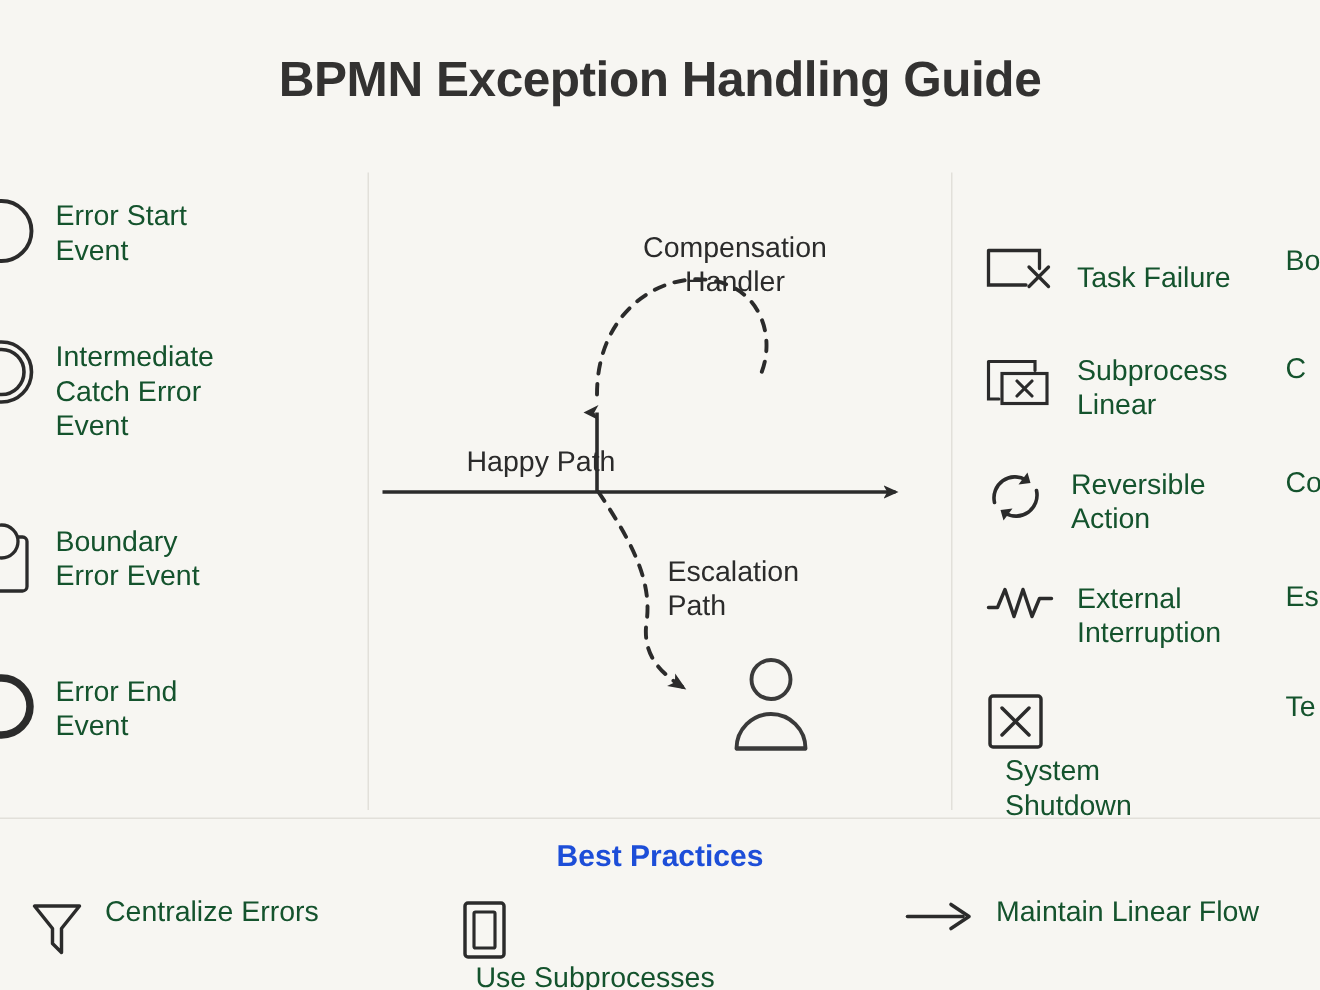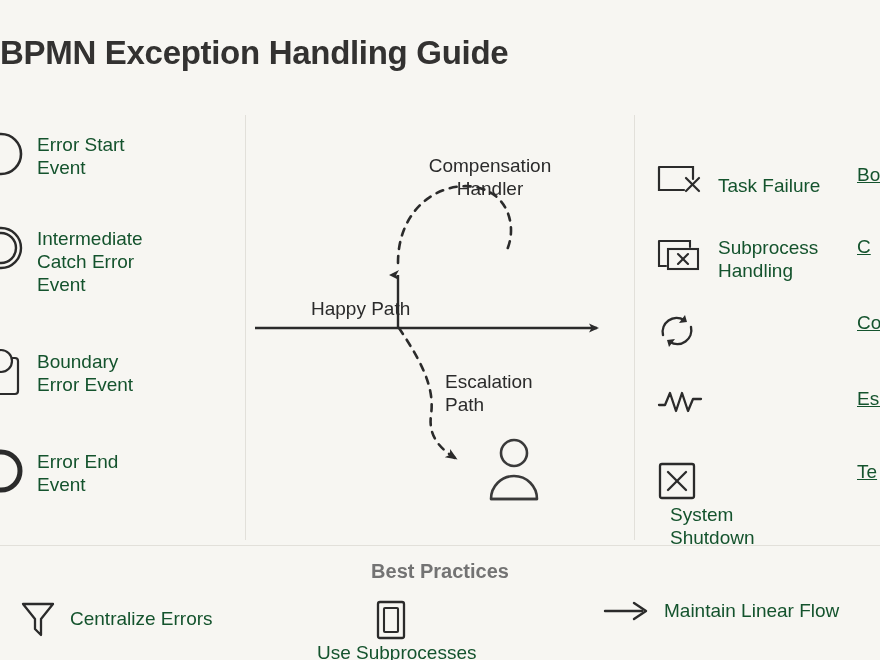--- a/index.html
+++ b/index.html
@@ -8,21 +8,21 @@
     background:#f7f6f2;
     font-family:"Liberation Sans", sans-serif;
     color:#2e2e2e;
     position:relative;
   }
   #page{position:absolute;inset:0;}
 
   
   .title{
     position:absolute;left:0;top:34px;width:880px;
-    text-align:left;
+    text-align:center;
     font-size:33px;font-weight:bold;
     letter-spacing:-0.3px;
     color:#333231;
   }
 
   
   .vdiv{position:absolute;top:115px;height:425px;width:1px;background:#e2e0da;}
   .vdiv.a{left:245px;}
   .vdiv.b{left:634px;}
   .hdiv{position:absolute;left:0;top:545px;width:880px;height:1px;background:#e2e0da;}
@@ -48,28 +48,28 @@
   .lbl-esc{left:200px;top:255px;width:140px;text-align:left;}
 
   
   .col3{position:absolute;left:634px;top:115px;width:201px;height:425px;}
   .c3row{position:absolute;left:22px;display:flex;align-items:flex-start;}
   .c3row .lbl{margin-left:14px;padding-top:1px;}
 
   
   .col4{position:absolute;left:835px;top:115px;width:45px;height:425px;overflow:hidden;}
   .c4row{position:absolute;left:22px;width:150px;}
-  .c4row .lbl{text-align:left;text-decoration:underline;}
+  .c4row .lbl{text-align:left;}
 
   
   .bp-title{
     position:absolute;left:0;top:560px;width:880px;text-align:center;
-    font-size:20px;font-weight:bold;color:#737373;
-  }
-  .bp-row{position:absolute;top:598px;display:flex;align-items:center;}
+    font-size:20px;font-weight:bold;color:#1d4ed8;
+  }
+  .bp-row{position:absolute;top:598px;display:flex;align-items:flex-start;}
   .bp-row .lbl{margin-left:12px;font-size:19px;line-height:22px;}
   .bp1{left:18px;}
   .bp2{left:305px;flex-direction:column;}
   .bp3{left:602px;}
 
   svg{display:block;overflow:visible;}
 </style>
 </head>
 <body>
 
@@ -188,40 +188,44 @@
     <div class="c3row" style="top:120px;">
       <span class="ico">
         <svg width="48" height="40" viewBox="0 0 48 40">
           <path d="M3,6 L34,6 L34,12 M3,6 L3,31 L10,31" fill="none" stroke="#2b2b2b" stroke-width="2.1" stroke-linecap="round"></path>
           <rect x="12" y="14" width="30" height="20" fill="#f7f6f2" stroke="#2b2b2b" stroke-width="2.1"></rect>
           <line x1="22" y1="19" x2="32" y2="29" stroke="#2b2b2b" stroke-width="2.1" stroke-linecap="round"></line>
           <line x1="32" y1="19" x2="22" y2="29" stroke="#2b2b2b" stroke-width="2.1" stroke-linecap="round"></line>
         </svg>
       </span>
       <span class="lbl">Subprocess
-Handling</span>
+Linear</span>
     </div>
 
     <div class="c3row" style="top:196px;">
       <span class="ico">
         <svg width="44" height="40" viewBox="0 0 44 40">
           <path d="M7,24 A14,14 0 0 1 28,9" fill="none" stroke="#2b2b2b" stroke-width="2.4" stroke-linecap="round"></path>
           <path d="M29,4 L31,11 L23,12 Z" fill="#2b2b2b"></path>
           <path d="M35,16 A14,14 0 0 1 14,31" fill="none" stroke="#2b2b2b" stroke-width="2.4" stroke-linecap="round"></path>
           <path d="M13,36 L11,29 L19,28 Z" fill="#2b2b2b"></path>
         </svg>
       </span>
+      <span class="lbl">Reversible
+Action</span>
     </div>
 
     <div class="c3row" style="top:272px;">
       <span class="ico">
         <svg width="48" height="30" viewBox="0 0 48 30">
           <polyline points="3,18 9,18 14,6 20,24 26,6 32,24 37,12 45,12" fill="none" stroke="#2b2b2b" stroke-width="2.3" stroke-linecap="round" stroke-linejoin="round"></polyline>
         </svg>
       </span>
+      <span class="lbl">External
+Interruption</span>
     </div>
 
     <div class="c3row" style="top:345px;flex-direction:column;">
       <span class="ico">
         <svg width="44" height="42" viewBox="0 0 44 42">
           <rect x="4" y="4" width="34" height="34" rx="2" fill="none" stroke="#2b2b2b" stroke-width="2.3"></rect>
           <line x1="12" y1="12" x2="30" y2="30" stroke="#2b2b2b" stroke-width="2.3" stroke-linecap="round"></line>
           <line x1="30" y1="12" x2="12" y2="30" stroke="#2b2b2b" stroke-width="2.3" stroke-linecap="round"></line>
         </svg>
       </span>

